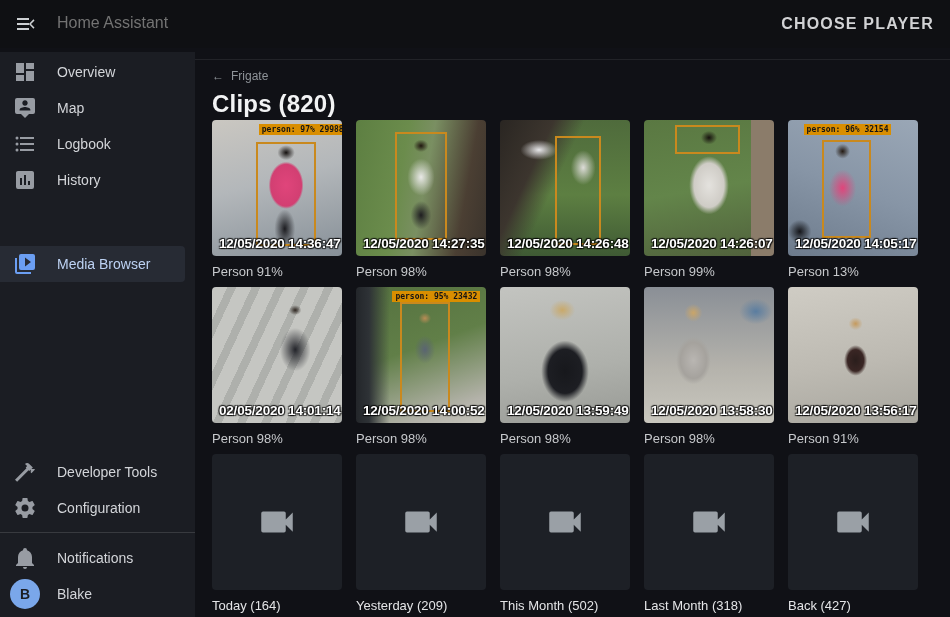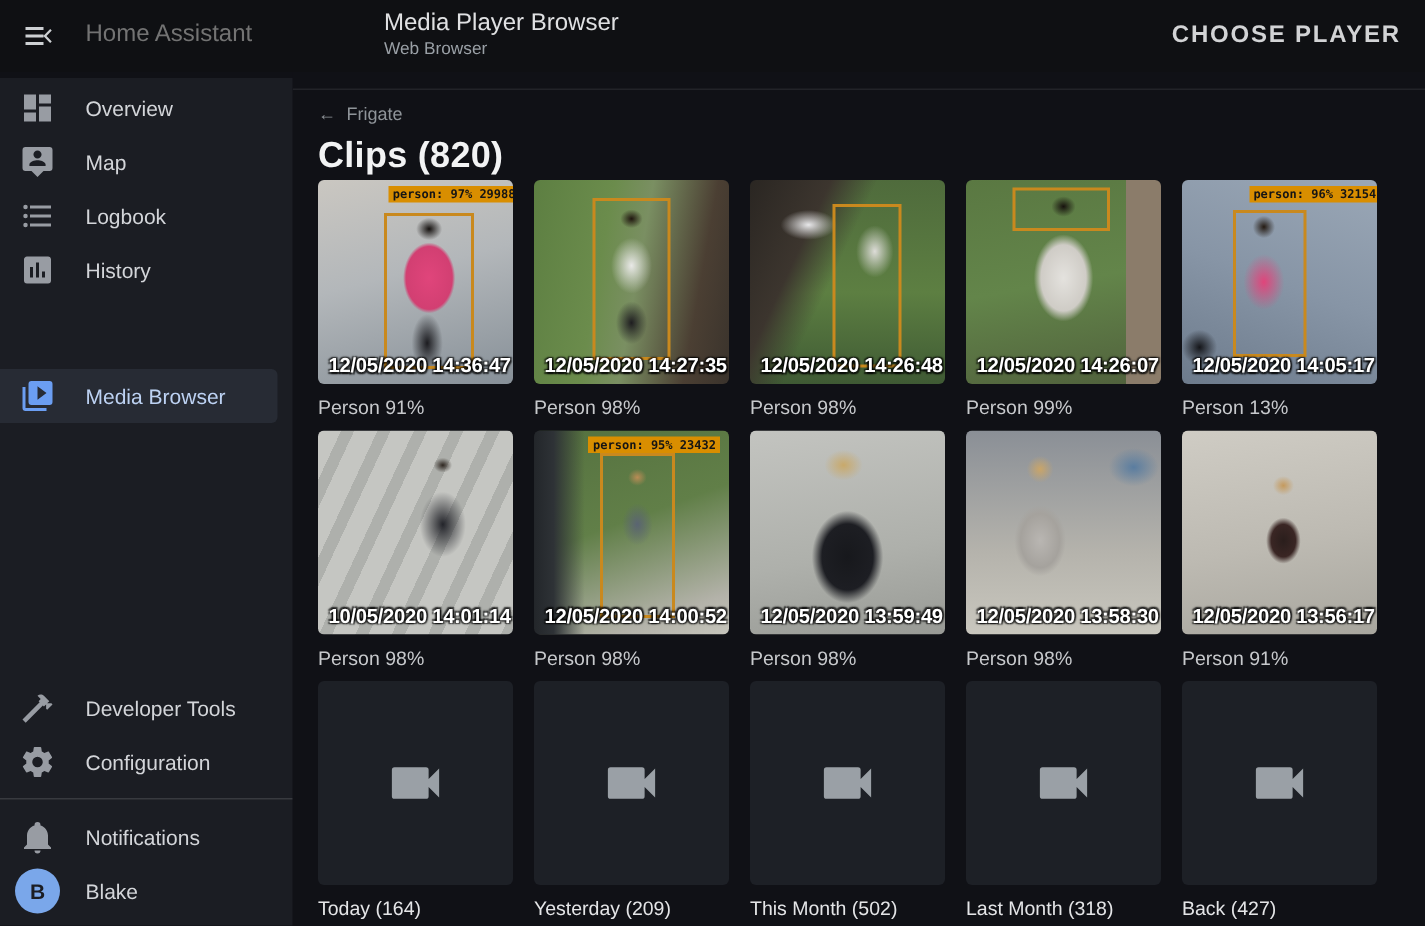--- a/index.html
+++ b/index.html
@@ -81,21 +81,21 @@
     radial-gradient(13px 11px at 50% 13%, #17120e 0%, transparent 62%),
     linear-gradient(90deg, transparent 82%, #8b7c6a 82%),
     linear-gradient(170deg, #5a7842 0%, #63854a 50%, #50603c 100%); }
   .s4 .bbox { left:24%; top:4%; width:50%; height:21%; }
   .s5 { background:
     radial-gradient(22px 30px at 42% 50%, #e0457b 0%, transparent 62%),
     radial-gradient(12px 12px at 42% 23%, #241a12 0%, transparent 62%),
     radial-gradient(18px 18px at 9% 82%, #15161a 0%, transparent 65%),
     linear-gradient(200deg, #9aa7b6 0%, #8795a6 50%, #6d7b8c 100%); }
   .s5 .bbox { left:26%; top:15%; width:38%; height:72%; }
-  .s5 .chip { left:12%;margin-left:29px; }
+  .s5 .chip { left:12%; }
   .s6 { background:
     radial-gradient(24px 34px at 64% 46%, #23242a 0%, transparent 64%),
     radial-gradient(10px 8px at 64% 17%, #2e2620 0%, transparent 62%),
     repeating-linear-gradient(115deg, #c5c6c2 0 14px, #aeb0ac 14px 22px); }
   .s7 { background:
     radial-gradient(16px 22px at 53% 46%, #5a6472 0%, transparent 64%),
     radial-gradient(10px 9px at 53% 23%, #b98c55 0%, transparent 62%),
     linear-gradient(90deg, #23262a 0%, #2e3236 10%, transparent 26%),
     linear-gradient(160deg, #55713f 0%, #617f48 45%, #b3b2a9 85%, #c6c5bc 100%); }
   .s7 .bbox { left:34%; top:11%; width:38%; height:81%; }
@@ -117,24 +117,20 @@
 </head>
 <body>
 
 <div class="appbar">
   <div class="menu-btn">
     <svg viewBox="0 0 24 24">
         <path d="M3 6h12v2H3V6zm0 5h12v2H3v-2zm0 5h12v2H3v-2zm17.5-7.6L17 12l3.5 3.6-1.05 1.05L14.9 12l4.55-4.65L20.5 8.4z"></path>
       </svg>
   </div>
   <div class="app-title">Home Assistant</div>
-  <div class="page-head">
-    <div class="page-title">Media Player Browser</div>
-    <div class="page-subtitle">Web Browser</div>
-  </div>
   <div class="choose-player">CHOOSE PLAYER</div>
 </div>
 
 <div class="sidebar">
   <div class="sb-item">
     <span class="ic">
         <svg viewBox="0 0 24 24">
           <path d="M13,3V9H21V3M13,21H21V11H13M3,21H11V15H3M3,13H11V3H3V13Z"></path>
         </svg>
       </span>
@@ -255,21 +251,21 @@
         <div class="thumb s5">
           <div class="bbox"></div>
           <div class="chip">person: 96% 32154</div>
           <div class="ts">12/05/2020 14:05:17</div>
         </div>
         <div class="caption">Person 13%</div>
       </div>
 
       <div class="card">
         <div class="thumb s6">
-          <div class="ts">10/05/2020 14:01:14</div>
+          <div class="ts">02/05/2020 14:01:14</div>
         </div>
         <div class="caption">Person 98%</div>
       </div>
       <div class="card">
         <div class="thumb s7">
           <div class="bbox"></div>
           <div class="chip">person: 95% 23432</div>
           <div class="ts">12/05/2020 14:00:52</div>
         </div>
         <div class="caption">Person 98%</div>

